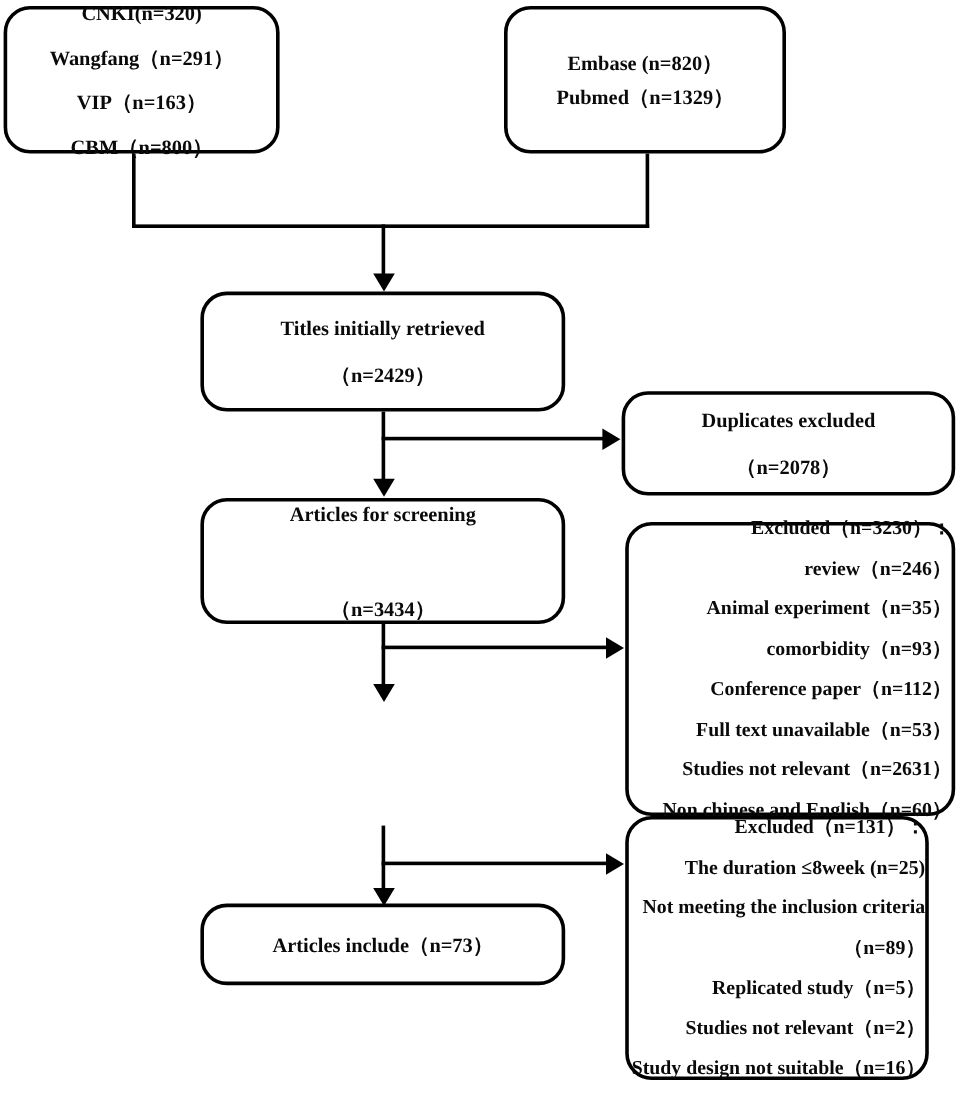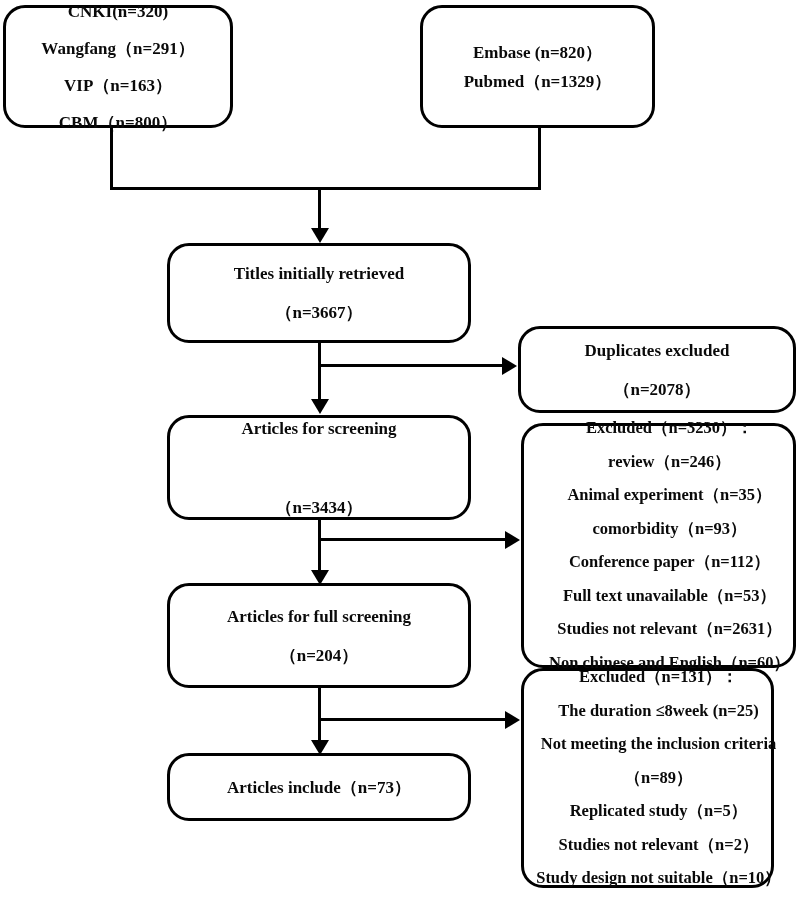--- a/index.html
+++ b/index.html
@@ -25,22 +25,23 @@
     flex-direction: column;
     justify-content: center;
     color: #0a0a0a;
     font-weight: bold;
   }
   .node.center {
     align-items: center;
     text-align: center;
   }
   .node.left {
-    align-items: center;
+    align-items: flex-end;
     text-align: left;
+    margin-top: 12px;
   }
   .node .line {
     display: block;
     white-space: nowrap;
   }
   
   #src-cn, #src-en {
     font-size: 17px;
     line-height: 1.0;
   }
@@ -99,32 +100,28 @@
     <span class="line">CBM（n=800）</span>
   </div>
 
   <div class="node center" id="src-en" style="left:420px; top:5px; width:235px; height:123px;">
     <span class="line">Embase (n=820）</span>
     <span class="line">Pubmed（n=1329）</span>
   </div>
 
   <div class="node center mainbox" id="stage-titles" style="left:167px; top:243px; width:304px; height:100px;">
     <span class="line">Titles initially retrieved</span>
-    <span class="line">（n=3667）</span>
+    <span class="line">（n=2429）</span>
   </div>
 
   <div class="node center mainbox" id="stage-screening" style="left:167px; top:415px; width:304px; height:105px;gap:40px;">
     <span class="line">Articles for screening</span>
     <span class="line">（n=3434）</span>
   </div>
 
-  <div class="node center mainbox" id="stage-full-screening" style="left:167px; top:583px; width:304px; height:105px;">
-    <span class="line">Articles for full screening</span>
-    <span class="line">（n=204）</span>
-  </div>
 
   <div class="node center mainbox" id="stage-included" style="left:167px; top:753px; width:304px; height:68px;">
     <span class="line">Articles include（n=73）</span>
   </div>
 
   <div class="node center" id="dup" style="left:518px; top:326px; width:278px; height:87px;">
     <span class="line">Duplicates excluded</span>
     <span class="line">（n=2078）</span>
   </div>
 
@@ -139,21 +136,21 @@
     <span class="line">Non chinese and English（n=60）</span>
   </div>
 
   <div class="node left exclbox" id="excl-fulltext" style="left:521px; top:668px; width:253px; height:220px;">
     <span class="line">Excluded（n=131）：</span>
     <span class="line">The duration ≤8week (n=25)</span>
     <span class="line">Not meeting the inclusion criteria</span>
     <span class="line">（n=89）</span>
     <span class="line">Replicated study（n=5）</span>
     <span class="line">Studies not relevant（n=2）</span>
-    <span class="line">Study design not suitable（n=10）</span>
+    <span class="line">Study design not suitable（n=16）</span>
   </div>
 
   <div class="vline" style="left:110px; top:128px; height:62px;"></div>
 
   <div class="vline" style="left:538px; top:128px; height:62px;"></div>
 
   <div class="hline" style="left:110px; top:187px; width:431px;"></div>
 
   <div class="vline" style="left:318px; top:187px; height:42px;"></div>
   <div class="arrow-down" style="left:310.5px; top:228px;"></div>

